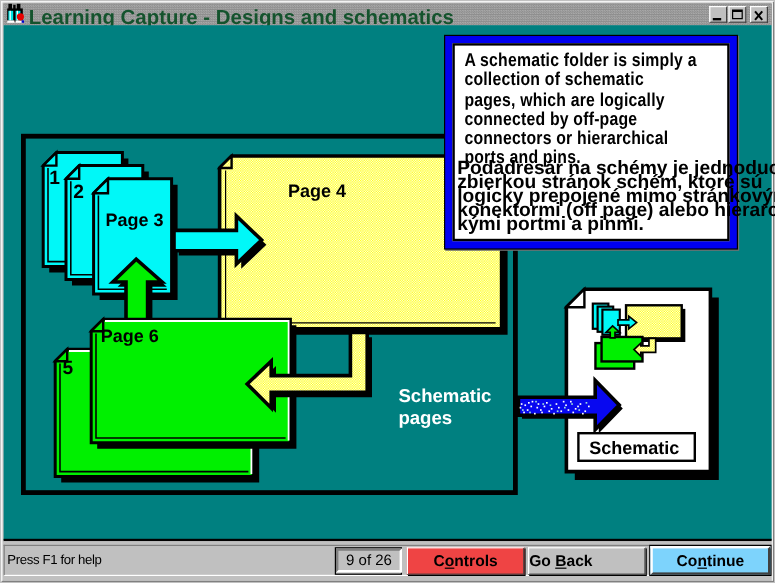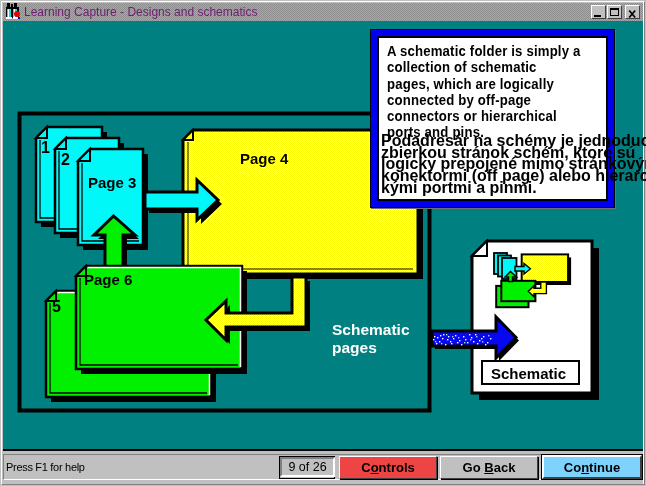--- a/index.html
+++ b/index.html
@@ -24,21 +24,21 @@
   <rect x="10" y="0" width="3" height="5" fill="#000"></rect>
   <rect x="3" y="6" width="4" height="8" fill="#00e5e5"></rect>
   <rect x="9" y="6" width="4" height="8" fill="#00e5e5"></rect>
   <rect x="4" y="6" width="1" height="8" fill="#fff"></rect>
   <rect x="10" y="6" width="1" height="8" fill="#fff"></rect>
   <rect x="2" y="14" width="6" height="2" fill="#fff"></rect>
   <rect x="9" y="14" width="6" height="2" fill="#fff"></rect>
   <circle cx="13" cy="11" r="3" fill="#e80000"></circle>
   <rect x="14" y="14" width="2" height="2" fill="#0000d0"></rect>
 </svg>
-<div class="abs" style="left:24px;top:5px;font-size:12px;font-weight:normal;color:#701a75;letter-spacing:0;">Learning Capture - Designs and schematics</div>
+<div class="abs" style="left:24px;top:5px;font-size:17px;font-weight:bold;color:#14532d;letter-spacing:0;">Learning Capture - Designs and schematics</div>
 
 <div class="abs" style="left:591px;top:5px;width:15px;height:14px;background:#c0c0c0;border-top:1px solid #fff;border-left:1px solid #fff;border-right:1px solid #404040;border-bottom:1px solid #404040;box-sizing:border-box;">
   <div class="abs" style="left:2px;top:9px;width:7px;height:2px;background:#000;"></div>
 </div>
 <div class="abs" style="left:607px;top:5px;width:15px;height:14px;background:#c0c0c0;border-top:1px solid #fff;border-left:1px solid #fff;border-right:1px solid #404040;border-bottom:1px solid #404040;box-sizing:border-box;">
   <div class="abs" style="left:2px;top:2px;width:9px;height:8px;border:1px solid #000;border-top:2px solid #000;box-sizing:border-box;"></div>
 </div>
 <div class="abs" style="left:625px;top:5px;width:15px;height:14px;background:#c0c0c0;border-top:1px solid #fff;border-left:1px solid #fff;border-right:1px solid #404040;border-bottom:1px solid #404040;box-sizing:border-box;">
   <svg width="13" height="12">
       <path d="M3.2,2.5 L9.2,9.5 M9.2,2.5 L3.2,9.5" stroke="#000" stroke-width="1.7"></path>
@@ -216,19 +216,19 @@
 
 <div class="abs" style="left:279px;top:456px;width:56px;height:23px;background:#c0c0c0;border:1.5px solid #000;box-sizing:border-box;">
   <div class="abs" style="left:0;top:0;width:55px;height:20px;border-top:2px solid #808080;border-left:2px solid #808080;border-bottom:2px solid #fff;border-right:2px solid #fff;box-sizing:border-box;"></div>
   <div class="abs" style="left:0;top:3px;width:55px;text-align:center;font-size:12.5px;color:#000;">9 of 26</div>
 </div>
 
 <div class="abs" style="left:339px;top:456px;width:98px;height:23px;background:#ef4444;border-top:1.5px solid #fff;border-left:1.5px solid #fff;border-right:1.5px solid #404040;border-bottom:1.5px solid #404040;box-sizing:border-box;box-shadow:1px 1px 0 #000;">
   <div style="text-align:center;font-size:13px;font-weight:bold;margin-top:3px;">C<span style="text-decoration:underline">o</span>ntrols</div>
 </div>
 <div class="abs" style="left:440px;top:456px;width:98px;height:23px;background:#c0c0c0;border-top:1.5px solid #fff;border-left:1.5px solid #fff;border-right:1.5px solid #404040;border-bottom:1.5px solid #404040;box-sizing:border-box;box-shadow:1px 1px 0 #000;">
-  <div style="text-align:center;font-size:13px;font-weight:bold;margin-top:3px;">Go <span style="text-decoration:underline">B</span>ack</div>
+  <div style="font-size:13px;font-weight:bold;margin-top:3px;">Go <span style="text-decoration:underline">B</span>ack</div>
 </div>
 <div class="abs" style="left:541px;top:454px;width:102px;height:26px;background:#000;">
   <div class="abs" style="left:1px;top:1px;width:100px;height:24px;background:#7dd3fc;border-top:2px solid #fff;border-left:2px solid #fff;border-right:2px solid #404040;border-bottom:2px solid #404040;box-sizing:border-box;">
     <div style="text-align:center;font-size:13px;font-weight:bold;margin-top:3px;">Co<span style="text-decoration:underline">n</span>tinue</div>
   </div>
 </div>
 
 </body></html>

